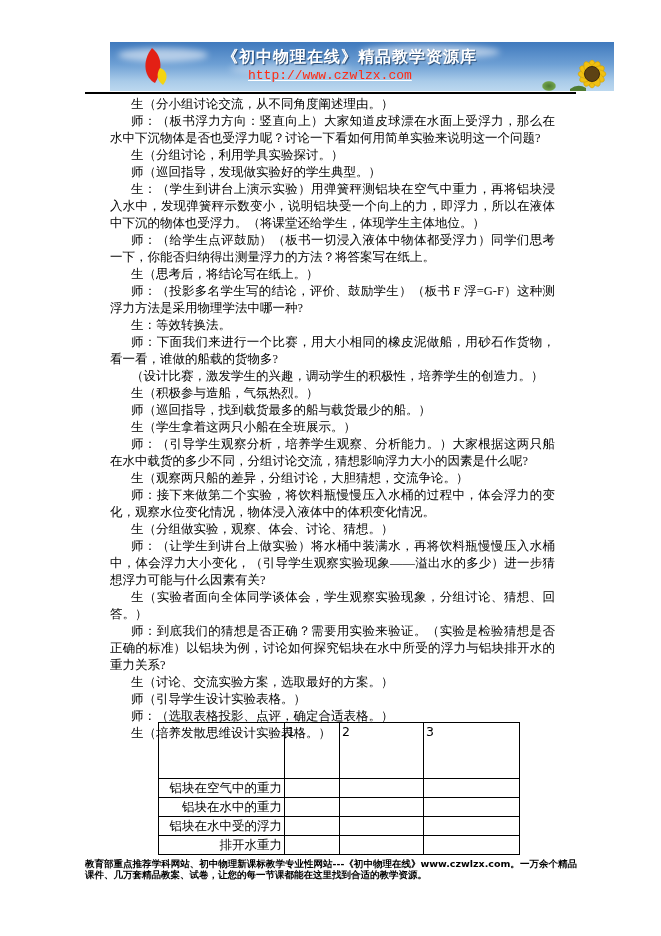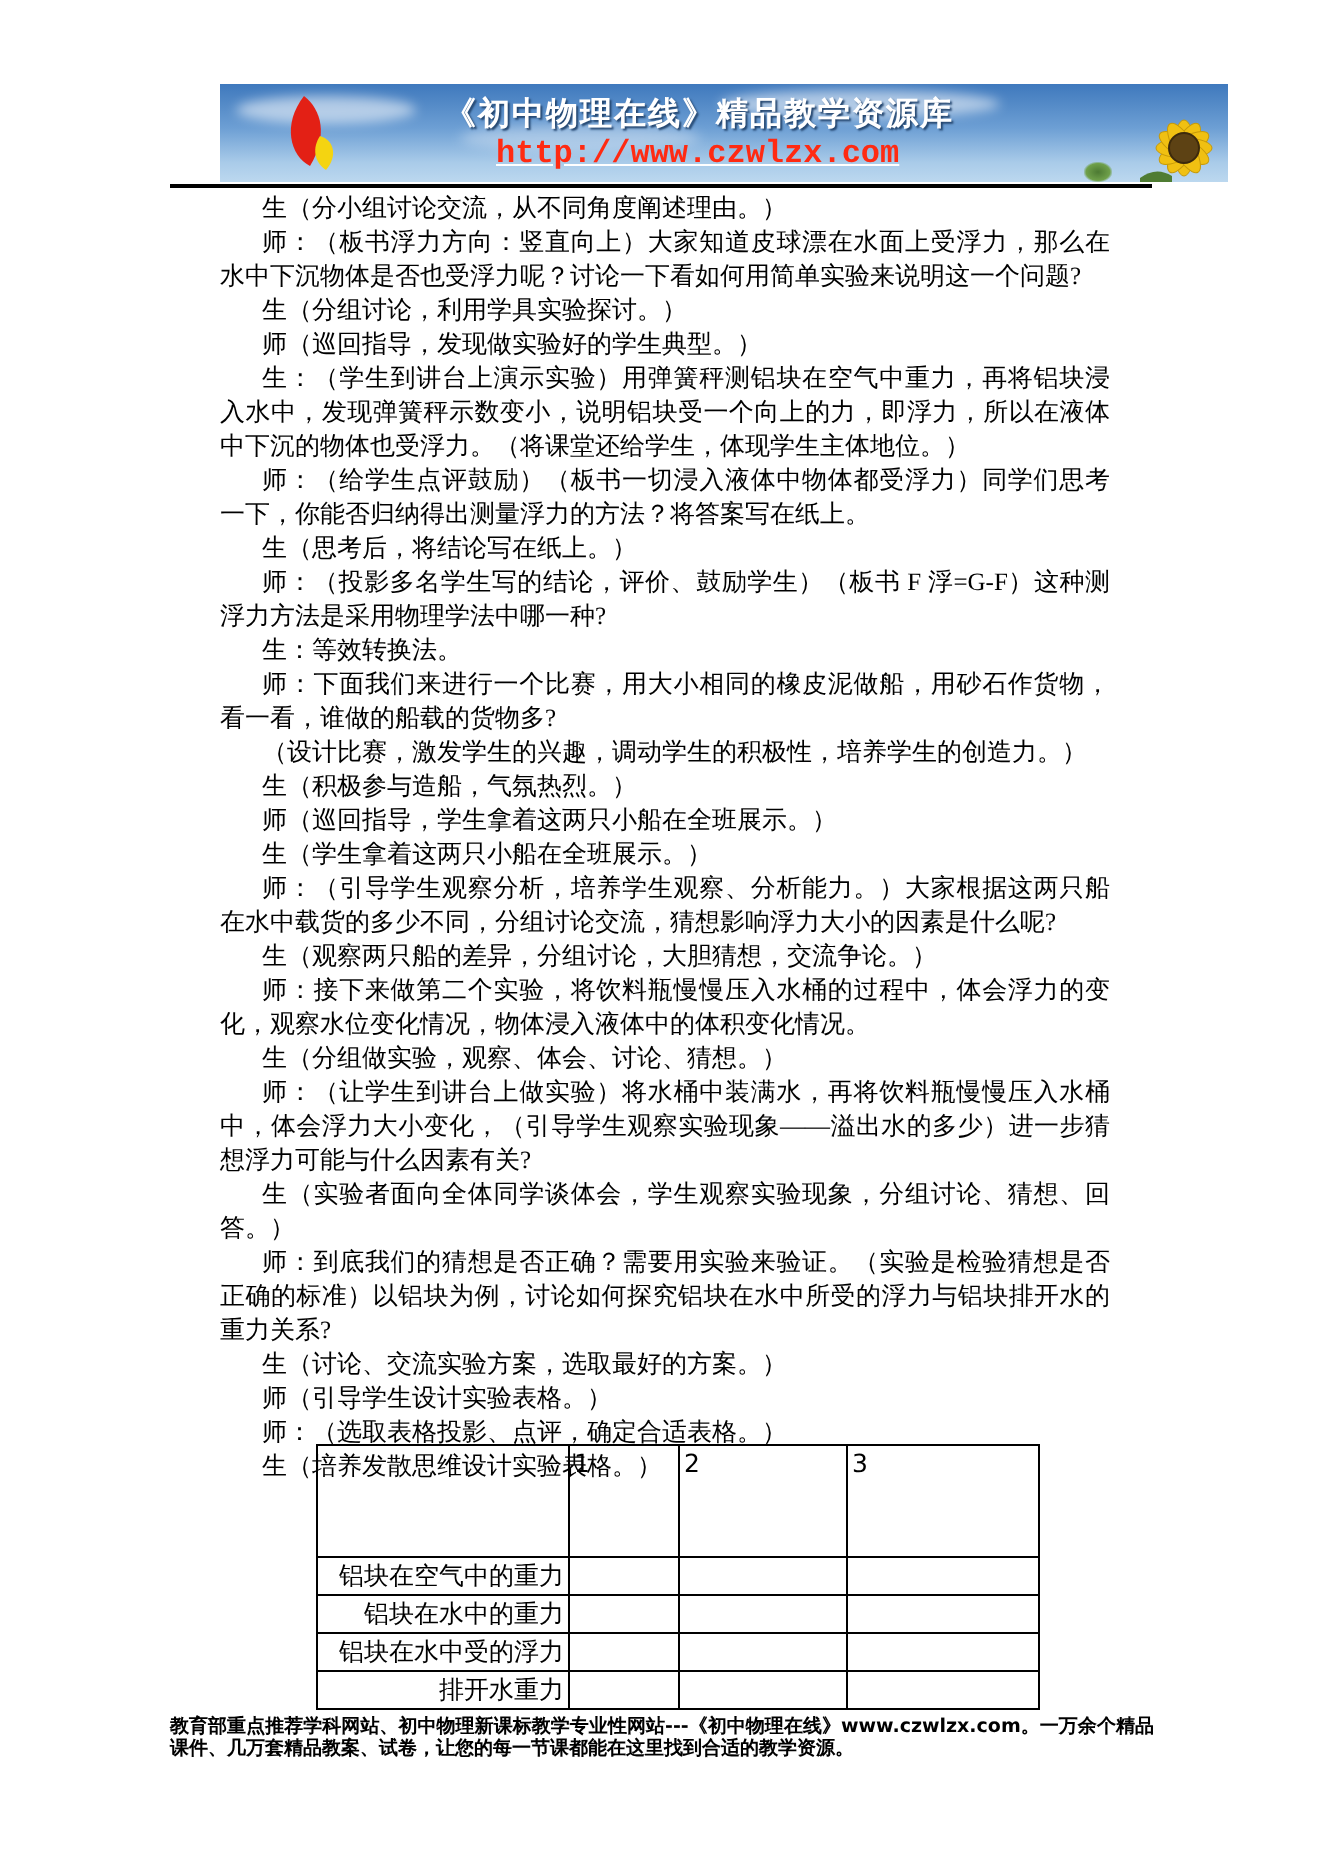--- a/index.html
+++ b/index.html
@@ -24,21 +24,21 @@
   .cloud.c3 { left:120px; top:20px; width:120px; opacity:.6; }
   .banner-logo { position:absolute; left:22px; top:4px; width:44px; height:42px; }
   .banner-title {
     position:absolute; left:112px; top:5px; width:320px;
     font-size:16px; font-weight:bold; letter-spacing:1px;
     color:#ffffff; text-shadow:1px 1px 1px #23456e; white-space:nowrap;
   }
   .banner-url {
     position:absolute; left:138px; top:26px;
     font-family:"Liberation Mono","DejaVu Sans Mono",monospace;
-    font-size:16px; font-weight:bold; color:#ff2a12;
+    font-size:13px; font-weight:normal; color:#ff2a12;
     text-decoration:underline; text-decoration-color:#ffffff; white-space:nowrap;
   }
   .sunflower { position:absolute; right:2px; bottom:0px; }
   .plant { position:absolute; right:58px; bottom:0px; width:14px; height:10px;
     background:radial-gradient(ellipse at center,#4d7a33 0%,#6fa04a 60%,transparent 75%); }
   
   .header-rule { position:absolute; left:85px; top:92px; width:491px; height:2px; background:#000; }
   
   .body-text {
     position:absolute; left:110px; top:96px; width:445px;
@@ -105,21 +105,21 @@
       <p>生（分组讨论，利用学具实验探讨。）</p>
       <p>师（巡回指导，发现做实验好的学生典型。）</p>
       <p>生：（学生到讲台上演示实验）用弹簧秤测铝块在空气中重力，再将铝块浸入水中，发现弹簧秤示数变小，说明铝块受一个向上的力，即浮力，所以在液体中下沉的物体也受浮力。（将课堂还给学生，体现学生主体地位。）</p>
       <p>师：（给学生点评鼓励）（板书一切浸入液体中物体都受浮力）同学们思考一下，你能否归纳得出测量浮力的方法？将答案写在纸上。</p>
       <p>生（思考后，将结论写在纸上。）</p>
       <p>师：（投影多名学生写的结论，评价、鼓励学生）（板书 F 浮=G-F）这种测浮力方法是采用物理学法中哪一种?</p>
       <p>生：等效转换法。</p>
       <p>师：下面我们来进行一个比赛，用大小相同的橡皮泥做船，用砂石作货物，看一看，谁做的船载的货物多?</p>
       <p>（设计比赛，激发学生的兴趣，调动学生的积极性，培养学生的创造力。）</p>
       <p>生（积极参与造船，气氛热烈。）</p>
-      <p>师（巡回指导，学生拿着这两只小船在全班展示。）</p>
+      <p>师（巡回指导，找到载货最多的船与载货最少的船。）</p>
       <p>生（学生拿着这两只小船在全班展示。）</p>
       <p>师：（引导学生观察分析，培养学生观察、分析能力。）大家根据这两只船在水中载货的多少不同，分组讨论交流，猜想影响浮力大小的因素是什么呢?</p>
       <p>生（观察两只船的差异，分组讨论，大胆猜想，交流争论。）</p>
       <p>师：接下来做第二个实验，将饮料瓶慢慢压入水桶的过程中，体会浮力的变化，观察水位变化情况，物体浸入液体中的体积变化情况。</p>
       <p>生（分组做实验，观察、体会、讨论、猜想。）</p>
       <p>师：（让学生到讲台上做实验）将水桶中装满水，再将饮料瓶慢慢压入水桶中，体会浮力大小变化，（引导学生观察实验现象——溢出水的多少）进一步猜想浮力可能与什么因素有关?</p>
       <p>生（实验者面向全体同学谈体会，学生观察实验现象，分组讨论、猜想、回答。）</p>
       <p>师：到底我们的猜想是否正确？需要用实验来验证。（实验是检验猜想是否正确的标准）以铝块为例，讨论如何探究铝块在水中所受的浮力与铝块排开水的重力关系?</p>
       <p>生（讨论、交流实验方案，选取最好的方案。）</p>
       <p>师（引导学生设计实验表格。）</p>

